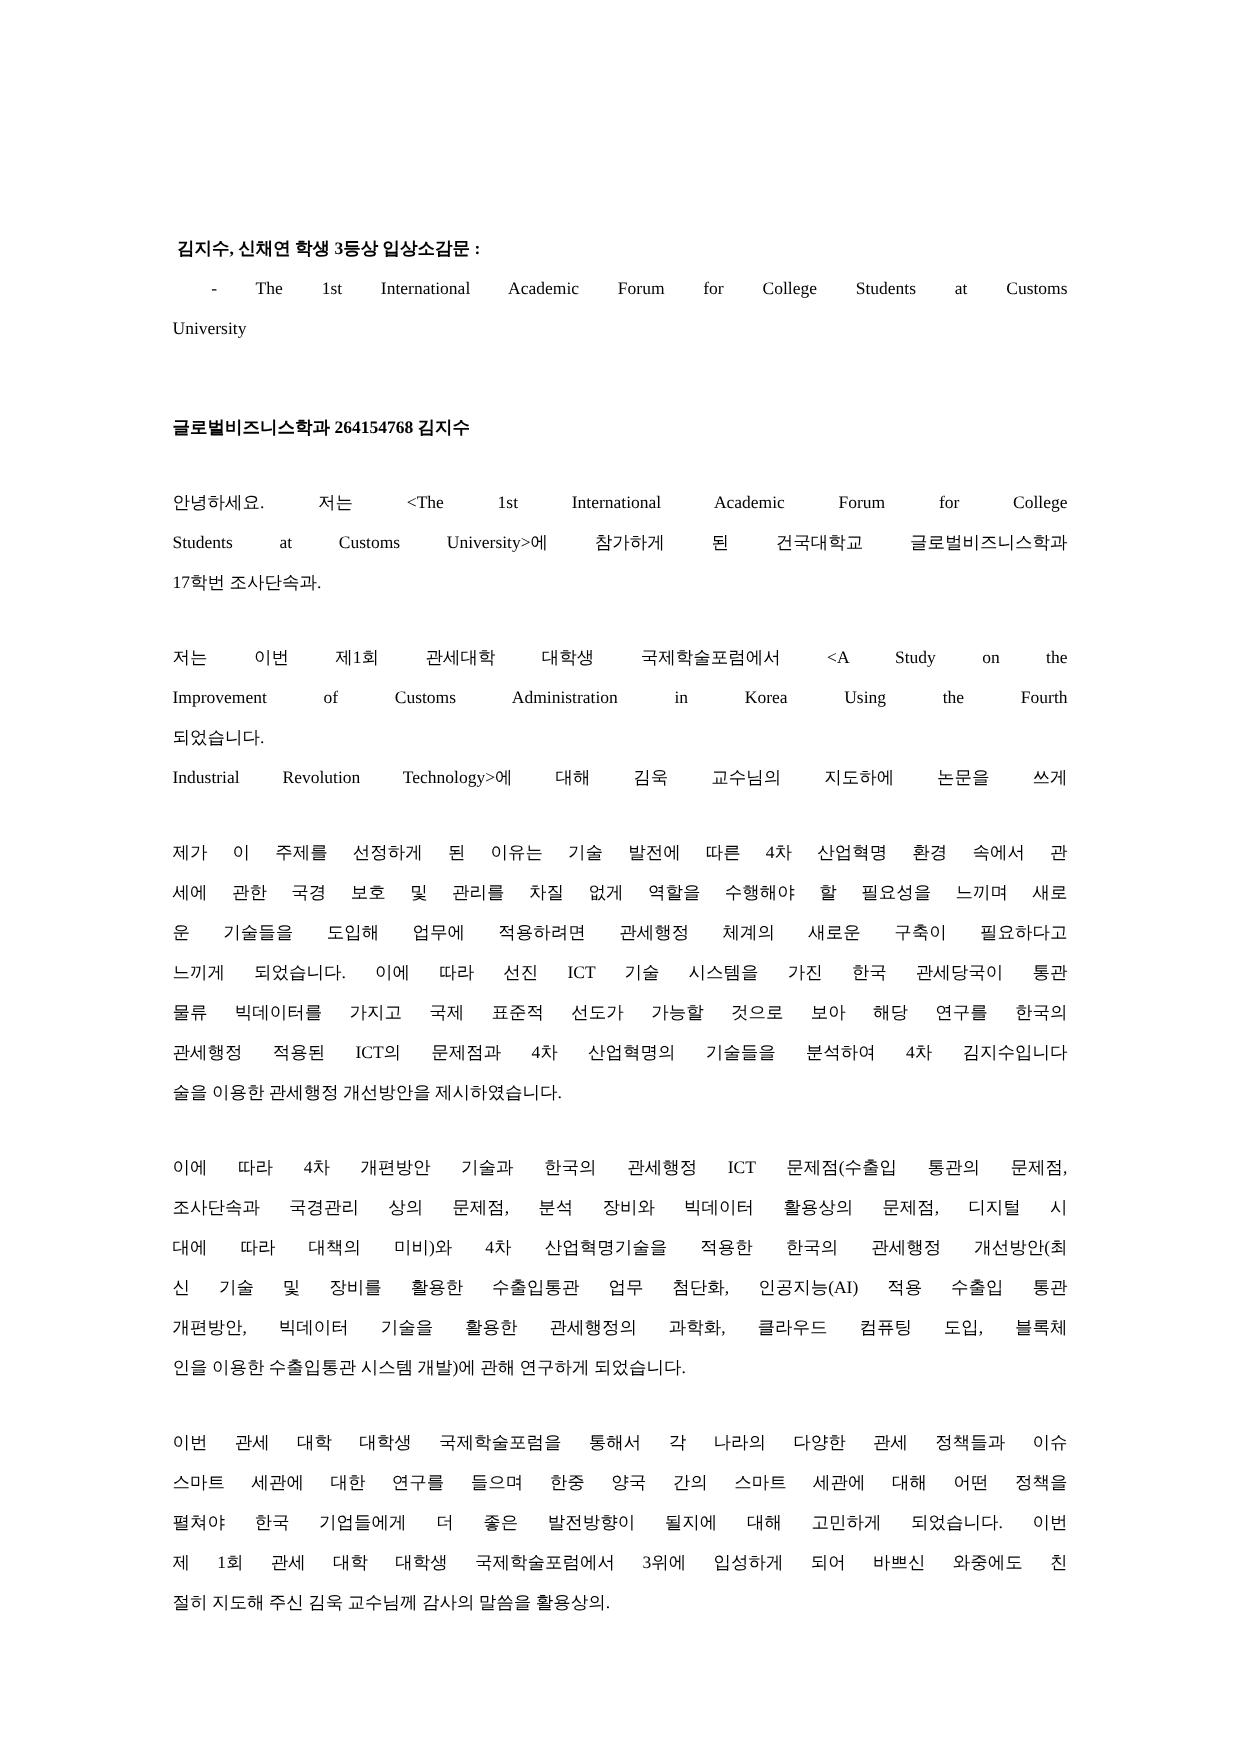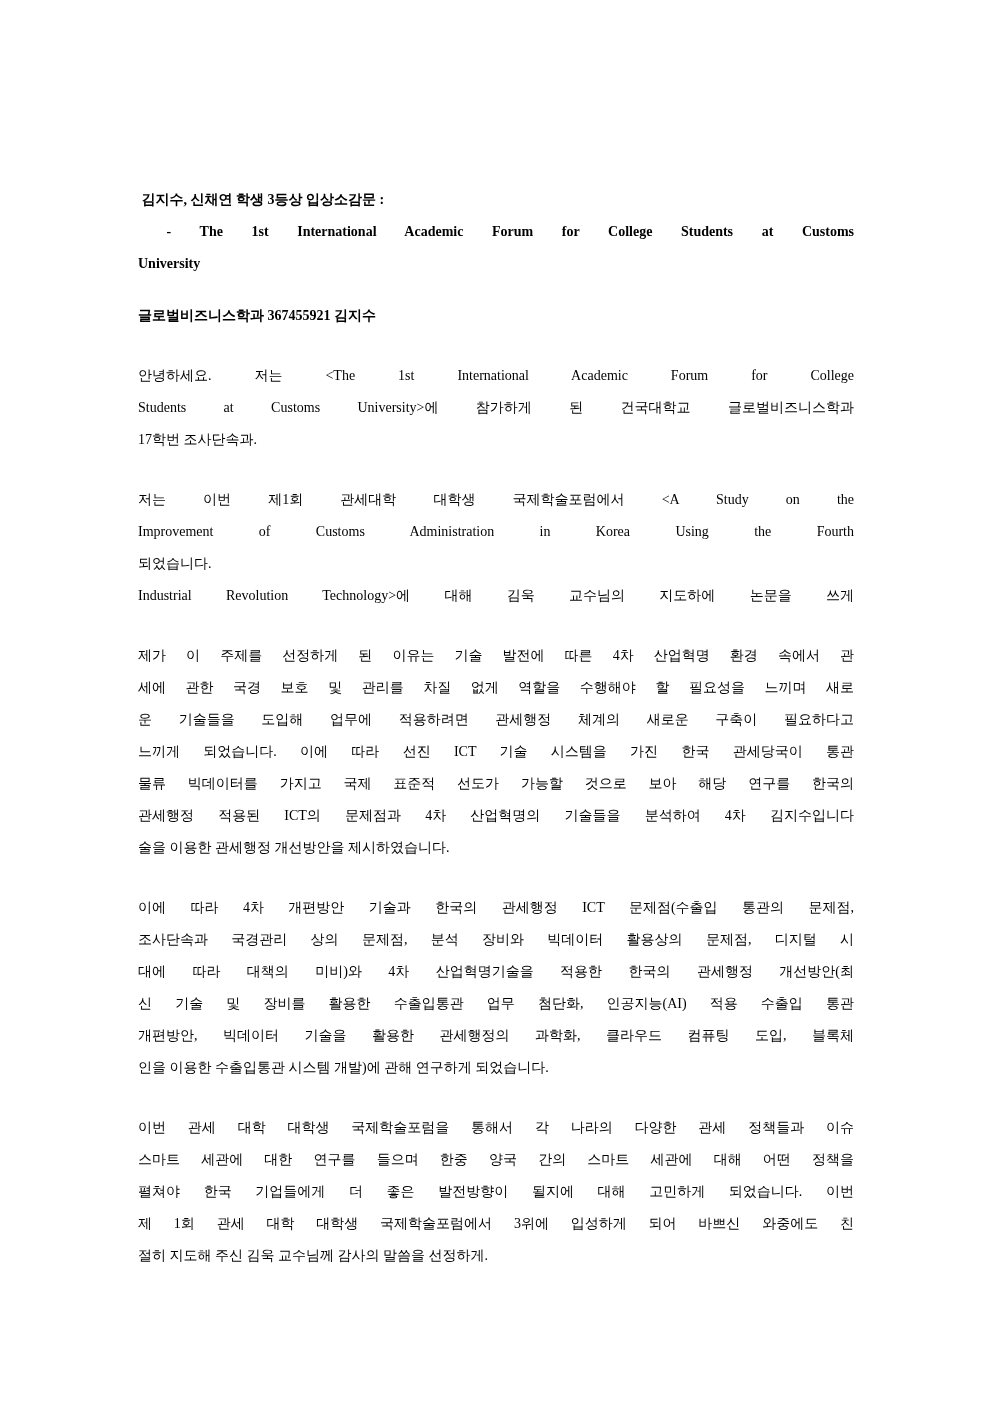--- a/index.html
+++ b/index.html
@@ -19,21 +19,21 @@
   .content {
     position: absolute;
     left: 138px;
     top: 184px;
     width: 716px;
     font-size: 14px;
     line-height: 32px;
   }
   .block { margin: 0; }
   .b-title   { font-weight: bold; margin-bottom: 0; }
-  .b-subtitle{ font-weight: bold; margin-bottom: 20px; }
+  .b-subtitle{ font-weight: normal; margin-bottom: 47px; }
   .b-author  { font-weight: bold; margin-bottom: 28px; }
   .b-body    { font-weight: normal; margin-bottom: 28px; }
   .line {
     white-space: pre-wrap;
     text-align: left;
   }
   
   .line.just {
     text-align: justify;
     text-align-last: justify;
@@ -45,21 +45,21 @@
 <div class="page">
   <div class="content">
       <div class="block b-title">
         <div class="line"> 김지수, 신채연 학생 3등상 입상소감문 :</div>
       </div>
       <div class="block b-subtitle">
         <div class="line just"> - The 1st International Academic Forum for College Students at Customs</div>
         <div class="line">University</div>
       </div>
       <div class="block b-author">
-        <div class="line">글로벌비즈니스학과 367455921 김지수</div>
+        <div class="line">글로벌비즈니스학과 264154768 김지수</div>
       </div>
       <div class="block b-body">
         <div class="line just">안녕하세요. 저는 &lt;The 1st International Academic Forum for College</div>
         <div class="line just">Students at Customs University&gt;에 참가하게 된 건국대학교 글로벌비즈니스학과</div>
         <div class="line">17학번 조사단속과.</div>
       </div>
       <div class="block b-body">
         <div class="line just">저는 이번 제1회 관세대학 대학생 국제학술포럼에서 &lt;A Study on the</div>
         <div class="line just">Improvement of Customs Administration in Korea Using the Fourth</div>
         <div class="line">되었습니다.</div>
@@ -80,16 +80,16 @@
         <div class="line just">대에 따라 대책의 미비)와 4차 산업혁명기술을 적용한 한국의 관세행정 개선방안(최</div>
         <div class="line just">신 기술 및 장비를 활용한 수출입통관 업무 첨단화, 인공지능(AI) 적용 수출입 통관</div>
         <div class="line just">개편방안, 빅데이터 기술을 활용한 관세행정의 과학화, 클라우드 컴퓨팅 도입, 블록체</div>
         <div class="line">인을 이용한 수출입통관 시스템 개발)에 관해 연구하게 되었습니다.</div>
       </div>
       <div class="block b-body">
         <div class="line just">이번 관세 대학 대학생 국제학술포럼을 통해서 각 나라의 다양한 관세 정책들과 이슈</div>
         <div class="line just">스마트 세관에 대한 연구를 들으며 한중 양국 간의 스마트 세관에 대해 어떤 정책을</div>
         <div class="line just">펼쳐야 한국 기업들에게 더 좋은 발전방향이 될지에 대해 고민하게 되었습니다. 이번</div>
         <div class="line just">제 1회 관세 대학 대학생 국제학술포럼에서 3위에 입성하게 되어 바쁘신 와중에도 친</div>
-        <div class="line">절히 지도해 주신 김욱 교수님께 감사의 말씀을 선정하게.</div>
+        <div class="line">절히 지도해 주신 김욱 교수님께 감사의 말씀을 활용상의.</div>
       </div>
     </div>
 </div>
 
 </body></html>

